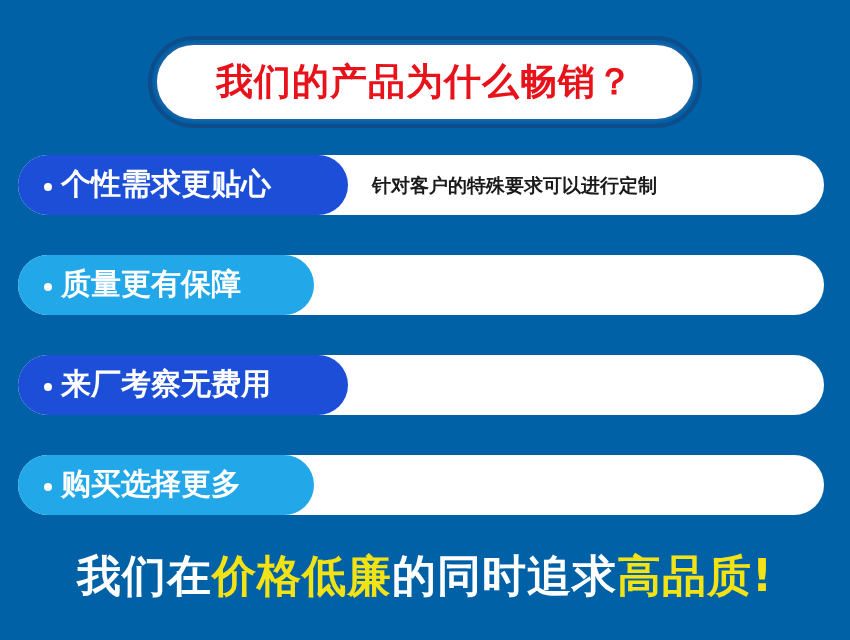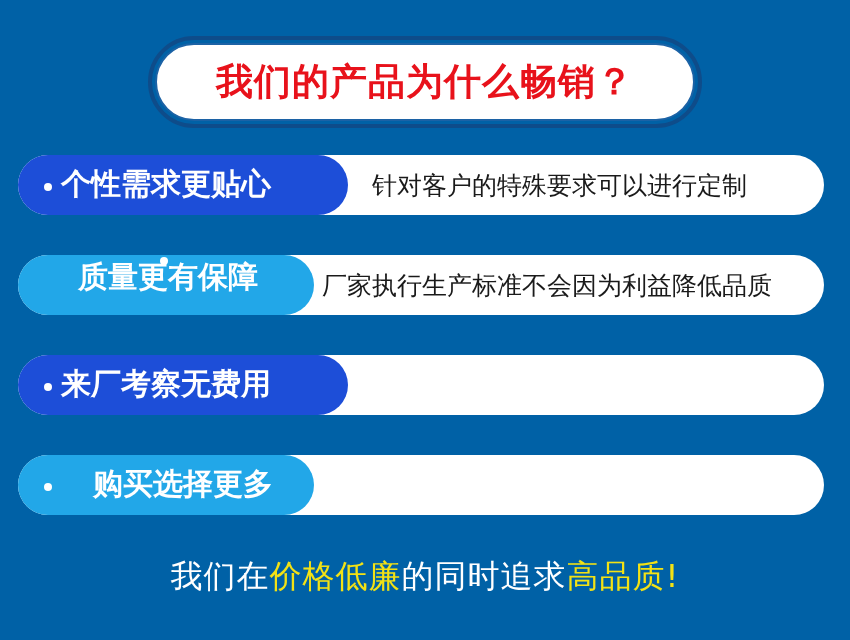--- a/index.html
+++ b/index.html
@@ -111,33 +111,33 @@
     font-weight: bold;
     line-height: 1;
     white-space: nowrap;
     transform: translateY(-1px);
   }
 
   .pill-red  { background: #1d4ed8; }
   .pill-blue { background: #22A7E8; }
 
   .row-1 .row-pill { width: 330px; }
-  .row-2 .row-pill { width: 296px; flex-direction: column; }
+  .row-2 .row-pill { width: 296px; }
   .row-3 .row-pill { width: 330px; }
-  .row-4 .row-pill { width: 296px; gap: 32px; }
+  .row-4 .row-pill { width: 296px; }
 
   .row-desc {
     position: absolute;
     top: 0;
     height: 60px;
     display: flex;
     align-items: center;
     color: #1A1A1A;
-    font-size: 25px;
-    font-weight: normal;
+    font-size: 19px;
+    font-weight: bold;
     line-height: 1;
     white-space: nowrap;
     z-index: 1;
   }
   .row-1 .row-desc { left: 354px; }
   .row-2 .row-desc { left: 304px; }
   .row-3 .row-desc { left: 360px; }
   .row-4 .row-desc { left: 308px; }
 
   
@@ -145,22 +145,22 @@
     position: absolute;
     left: 0;
     top: 542px;
     width: 850px;
     height: 68px;
     display: flex;
     align-items: center;
     justify-content: center;
   }
   .footer-text {
-    font-size: 32px;
-    font-weight: normal;
+    font-size: 44px;
+    font-weight: bold;
     line-height: 1;
     white-space: nowrap;
     letter-spacing: 1px;
   }
   .seg-white  { color: #FFFFFF; }
   .seg-yellow { color: #F3E214; }
 </style>
 </head>
 <body>
 
@@ -177,21 +177,20 @@
     <div class="row-plate"></div>
     <div class="row-desc">针对客户的特殊要求可以进行定制</div>
     <div class="row-pill pill-red">
       <span class="dot"></span>
       <span class="pill-label">个性需求更贴心</span>
     </div>
   </div>
 
   <div class="row row-2">
     <div class="row-plate"></div>
-    <div class="row-desc">厂家执行生产标准不会因为利益降低品质</div>
     <div class="row-pill pill-blue">
       <span class="dot"></span>
       <span class="pill-label">质量更有保障</span>
     </div>
   </div>
 
   <div class="row row-3">
     <div class="row-plate"></div>
     <div class="row-pill pill-red">
       <span class="dot"></span>

